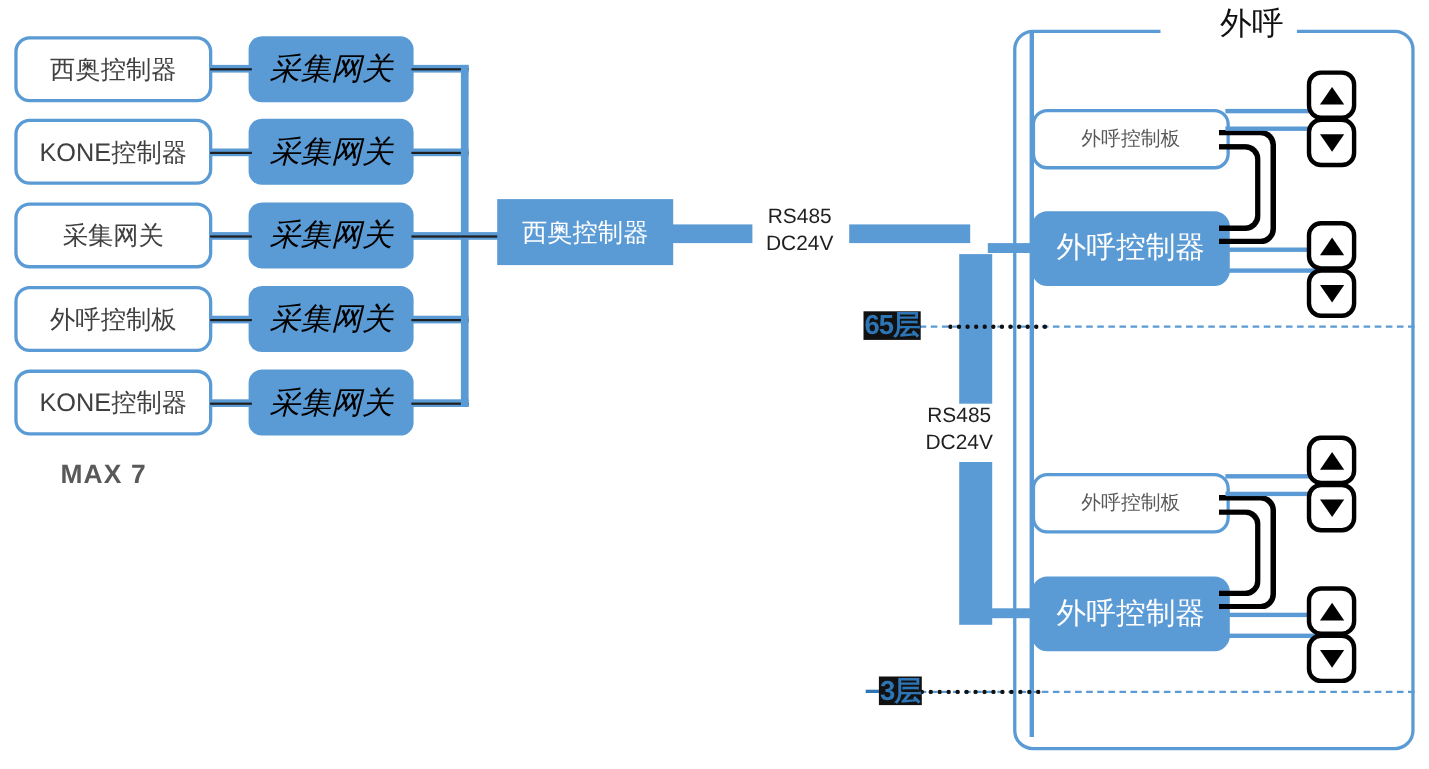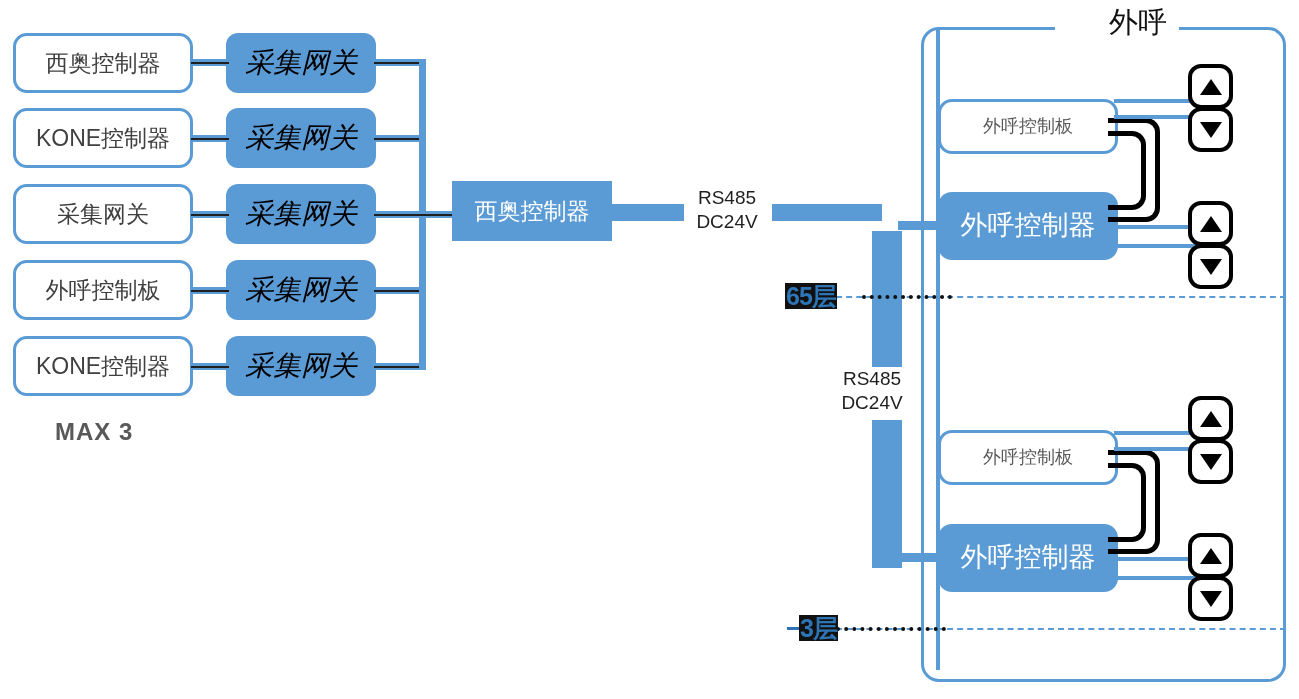--- a/index.html
+++ b/index.html
@@ -238,21 +238,21 @@
   <div class="conn-h" style="left:374px; top:59px; width:52px;"></div>
   <div class="conn-h" style="left:374px; top:135px; width:52px;"></div>
   <div class="conn-h" style="left:374px; top:211px; width:52px;"></div>
   <div class="conn-h" style="left:374px; top:287px; width:52px;"></div>
   <div class="conn-h" style="left:374px; top:363px; width:52px;"></div>
 
   <div class="conn-plain" style="left:419px; top:59px; width:7px; height:311px;"></div>
 
   <div class="conn-h" style="left:419px; top:211px; width:35px;"></div>
 
-  <div class="max-label" style="left:55px; top:418px;">MAX 3</div>
+  <div class="max-label" style="left:55px; top:418px;">MAX 7</div>
 
   <div class="node group-box" style="left:452px; top:181px; width:160px; height:60px;">
     <span>西奥控制器</span>
   </div>
 
   <div class="conn-plain" style="left:610px; top:204px; width:74px; height:17px;"></div>
   <div class="conn-plain" style="left:772px; top:204px; width:110px; height:17px;"></div>
 
   <div class="plain-label" style="left:687px; top:186px; width:80px;">RS485
 DC24V</div>

